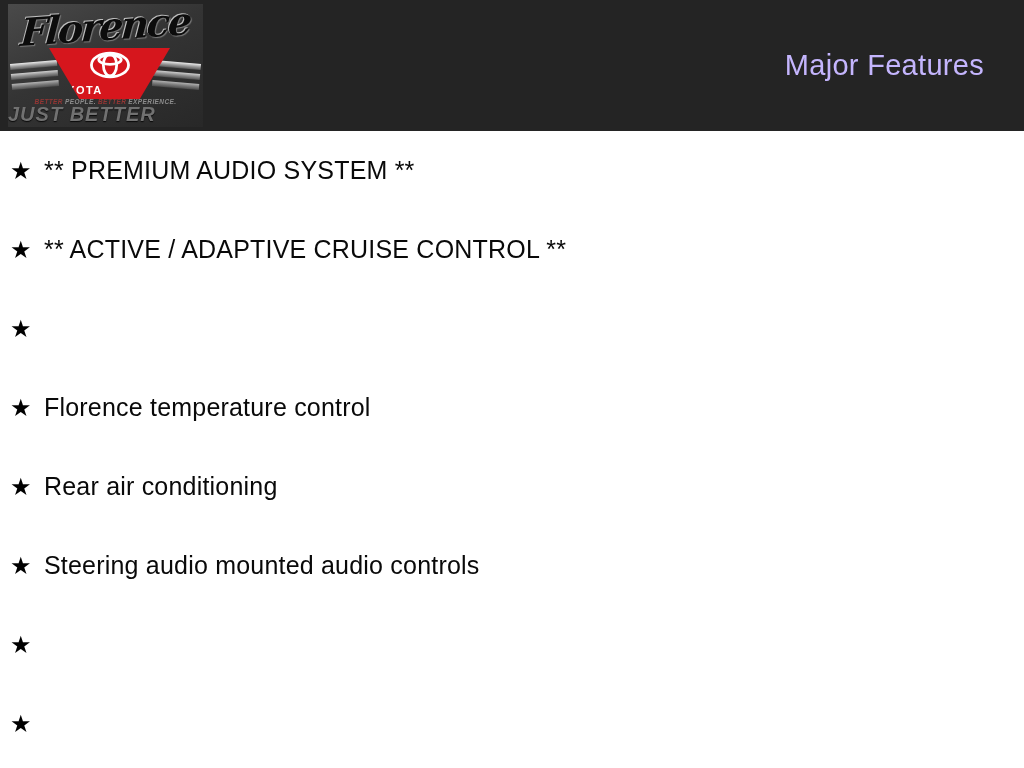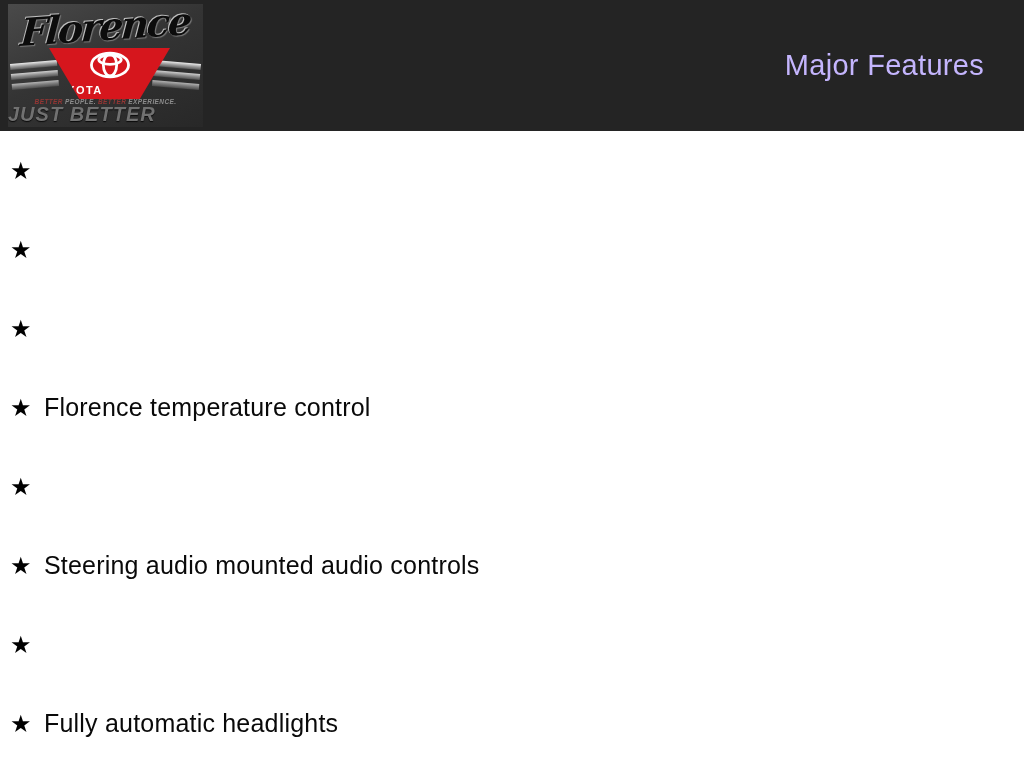--- a/index.html
+++ b/index.html
@@ -145,38 +145,40 @@
 
     <div class="slogan">JUST BETTER</div>
   </div>
 
   <div class="page-title">Major Features</div>
 </header>
 
 <ul class="features">
     <li class="feature">
     <span class="star">★</span>
+    <span class="feature-text">** PREMIUM AUDIO SYSTEM **</span>
   </li>
     <li class="feature">
     <span class="star">★</span>
+    <span class="feature-text">** ACTIVE / ADAPTIVE CRUISE CONTROL **</span>
   </li>
     <li class="feature">
     <span class="star">★</span>
   </li>
     <li class="feature">
     <span class="star">★</span>
     <span class="feature-text">Florence temperature control</span>
   </li>
     <li class="feature">
     <span class="star">★</span>
+    <span class="feature-text">Rear air conditioning</span>
   </li>
     <li class="feature">
     <span class="star">★</span>
     <span class="feature-text">Steering audio mounted audio controls</span>
   </li>
     <li class="feature">
     <span class="star">★</span>
   </li>
     <li class="feature">
     <span class="star">★</span>
-    <span class="feature-text">Fully automatic headlights</span>
   </li>
   </ul>
 
 </body></html>

